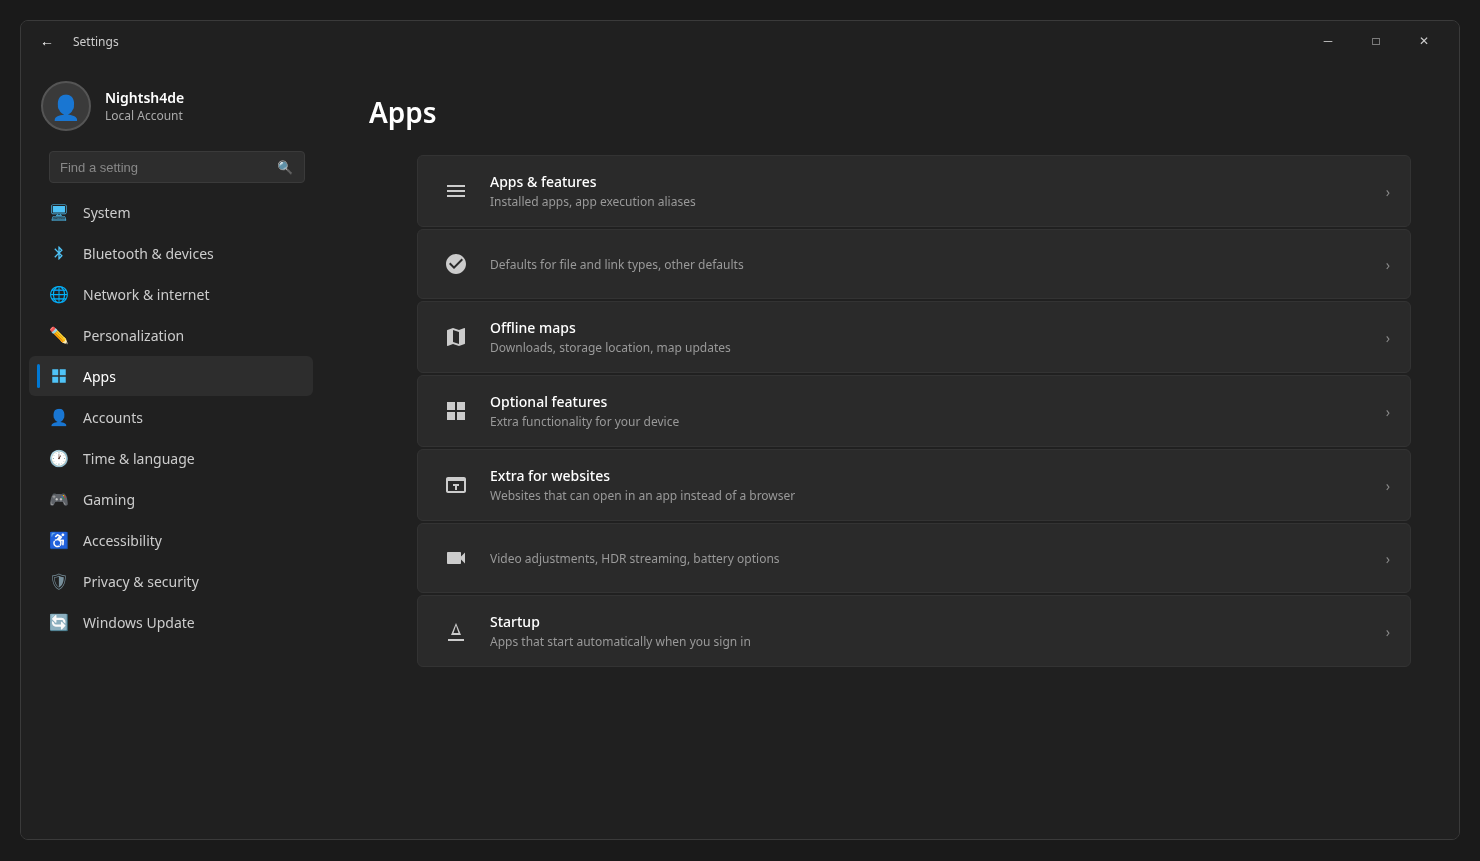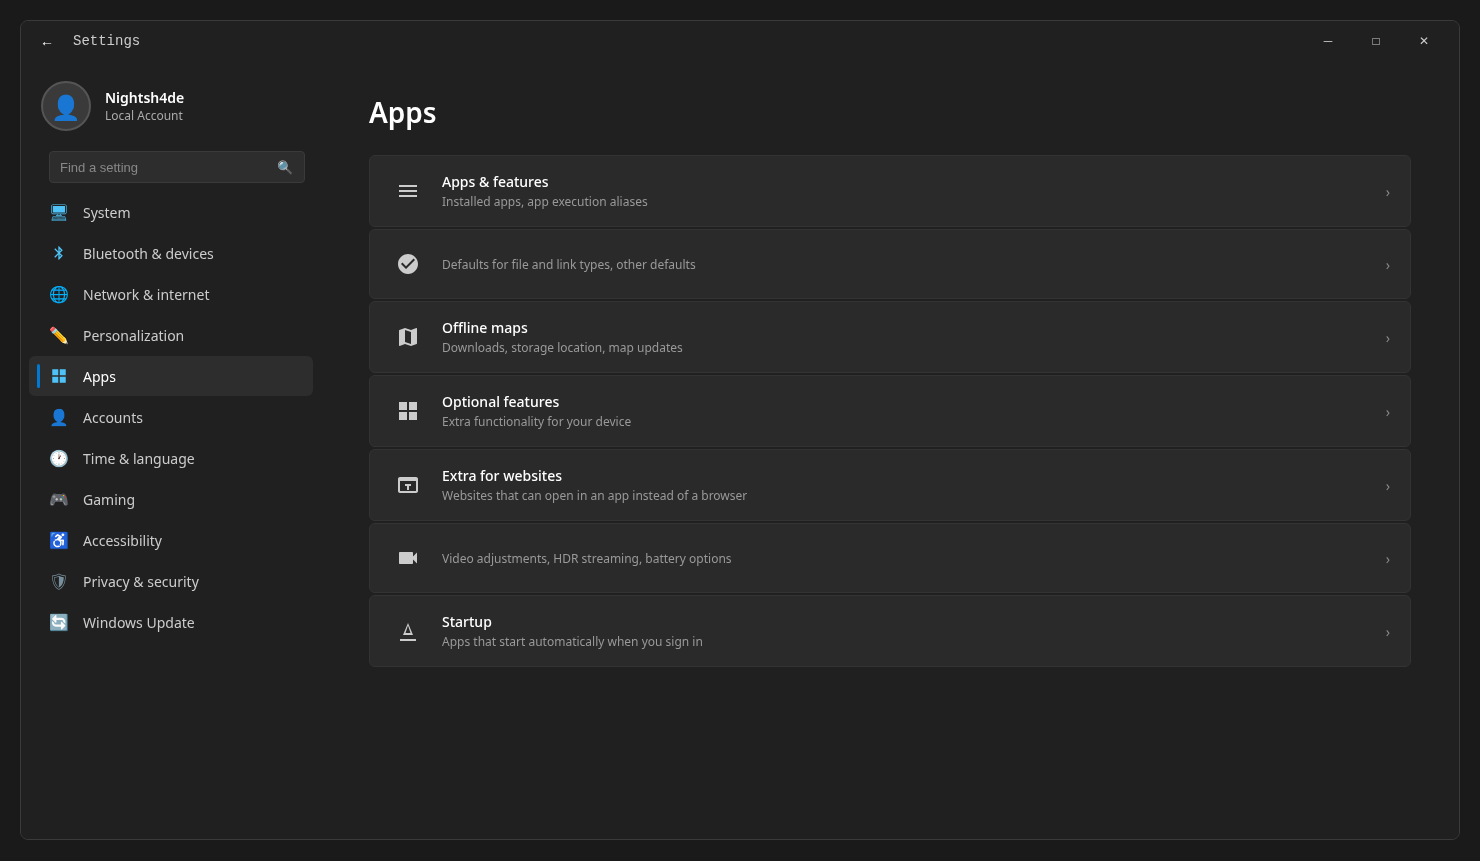--- a/index.html
+++ b/index.html
@@ -42,23 +42,22 @@
       border: none;
       background: transparent;
       color: #fff;
       cursor: pointer;
       display: flex;
       align-items: center;
       justify-content: center;
       font-size: 14px;
     }
     .titlebar-title {
-      font-size: 14px;
-      color: #ccc;
-      font-family: Liberation Mono, monospace;
+      font-size: 12px;
+      color: #ccc;
     }
     .titlebar-controls {
       margin-left: auto;
       display: flex;
       align-items: center;
       gap: 2px;
     }
     .wc-btn {
       width: 46px;
       height: 32px;
@@ -196,20 +195,21 @@
     .settings-item {
       display: flex;
       align-items: center;
       background: #2a2a2a;
       border: 1px solid #333;
       border-radius: 6px;
       padding: 16px 20px;
       cursor: pointer;
       transition: background 0.15s;
       gap: 16px;
+      margin-left: 48px;
     }
     .settings-item-icon {
       width: 36px;
       height: 36px;
       display: flex;
       align-items: center;
       justify-content: center;
       flex-shrink: 0;
       font-size: 20px;
       color: #ccc;

